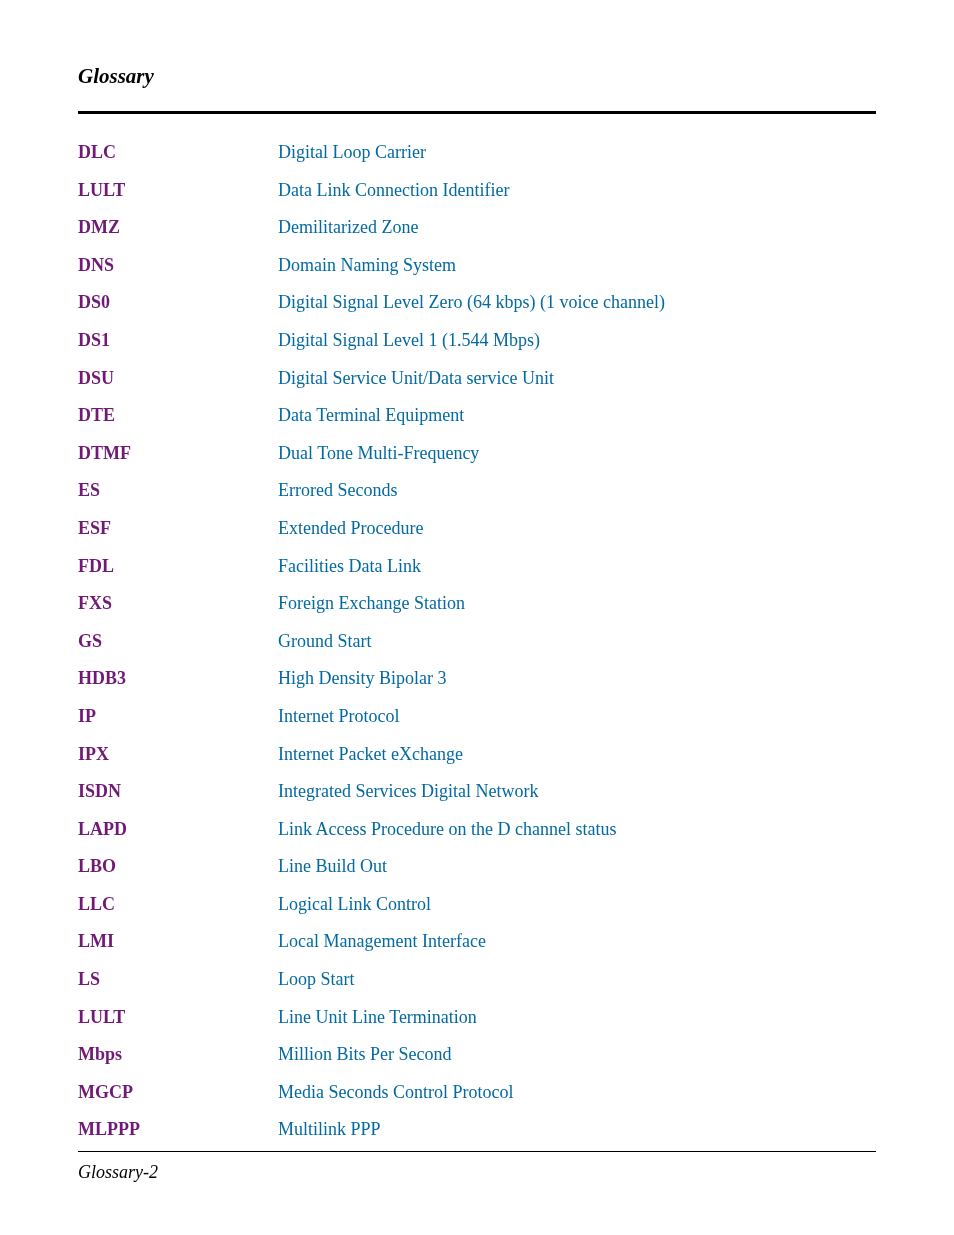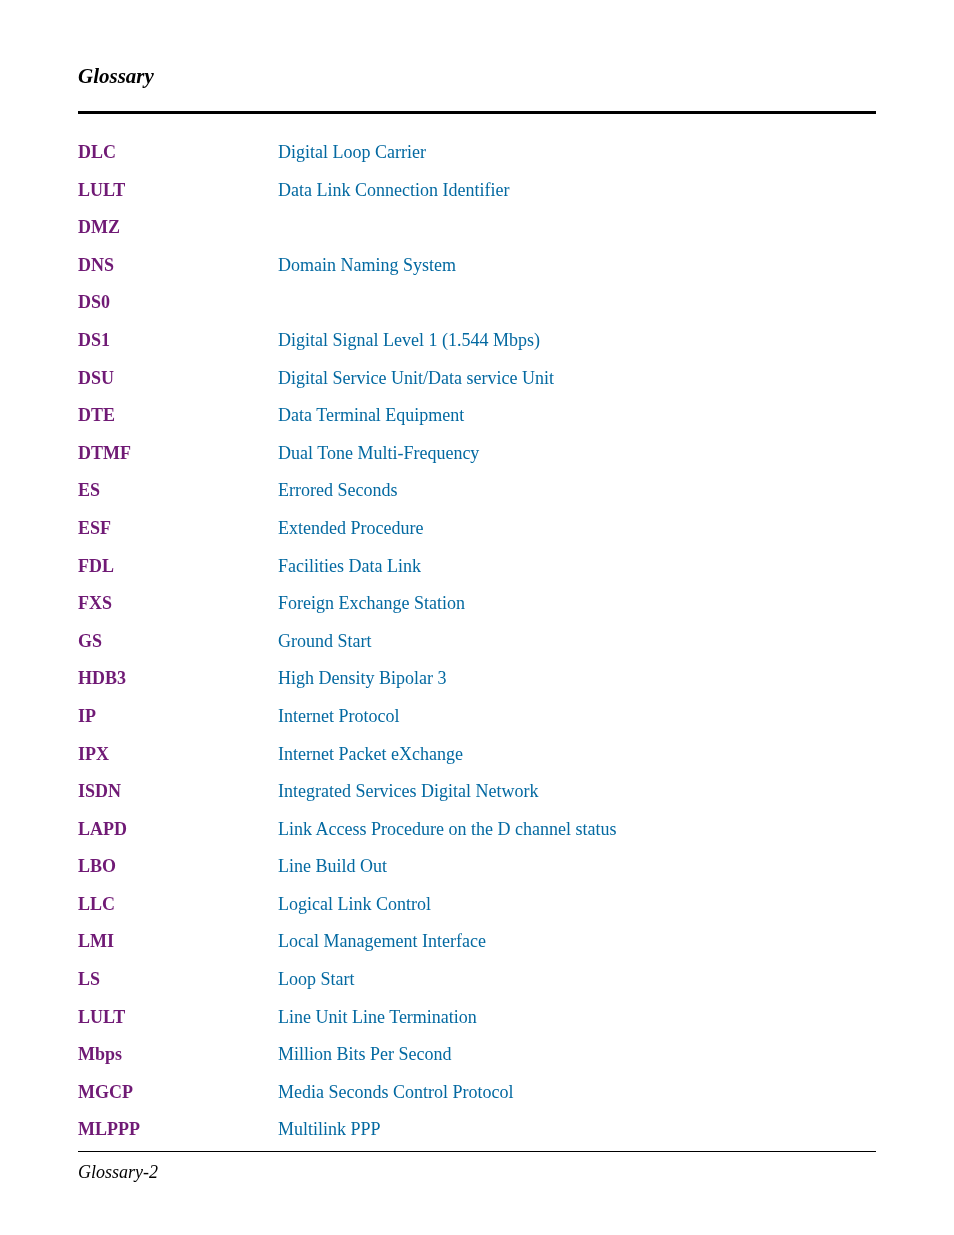--- a/index.html
+++ b/index.html
@@ -79,27 +79,29 @@
       <div class="entry">
         <span class="term">DLC</span>
         <span class="def">Digital Loop Carrier</span>
       </div>
       <div class="entry">
         <span class="term">LULT</span>
         <span class="def">Data Link Connection Identifier</span>
       </div>
       <div class="entry">
         <span class="term">DMZ</span>
+        <span class="def">Demilitarized Zone</span>
       </div>
       <div class="entry">
         <span class="term">DNS</span>
         <span class="def">Domain Naming System</span>
       </div>
       <div class="entry">
         <span class="term">DS0</span>
+        <span class="def">Digital Signal Level Zero (64 kbps) (1 voice channel)</span>
       </div>
       <div class="entry">
         <span class="term">DS1</span>
         <span class="def">Digital Signal Level 1 (1.544 Mbps)</span>
       </div>
       <div class="entry">
         <span class="term">DSU</span>
         <span class="def">Digital Service Unit/Data service Unit</span>
       </div>
       <div class="entry">

